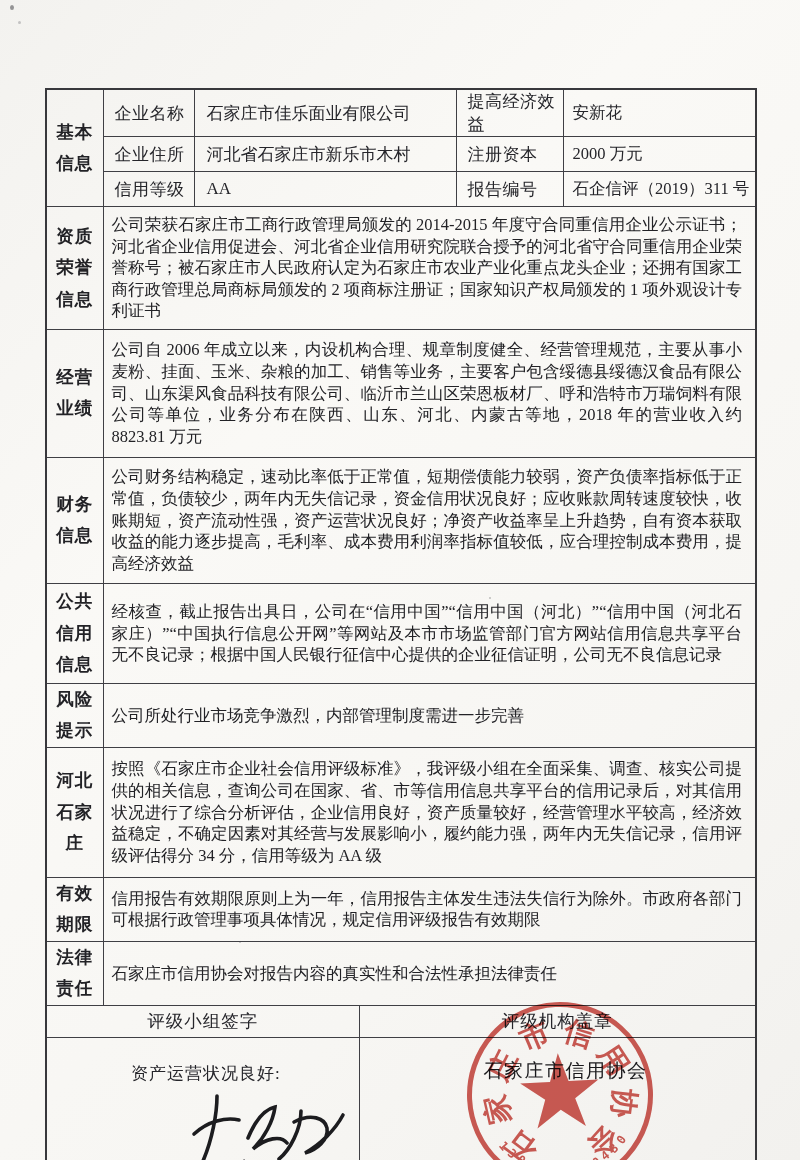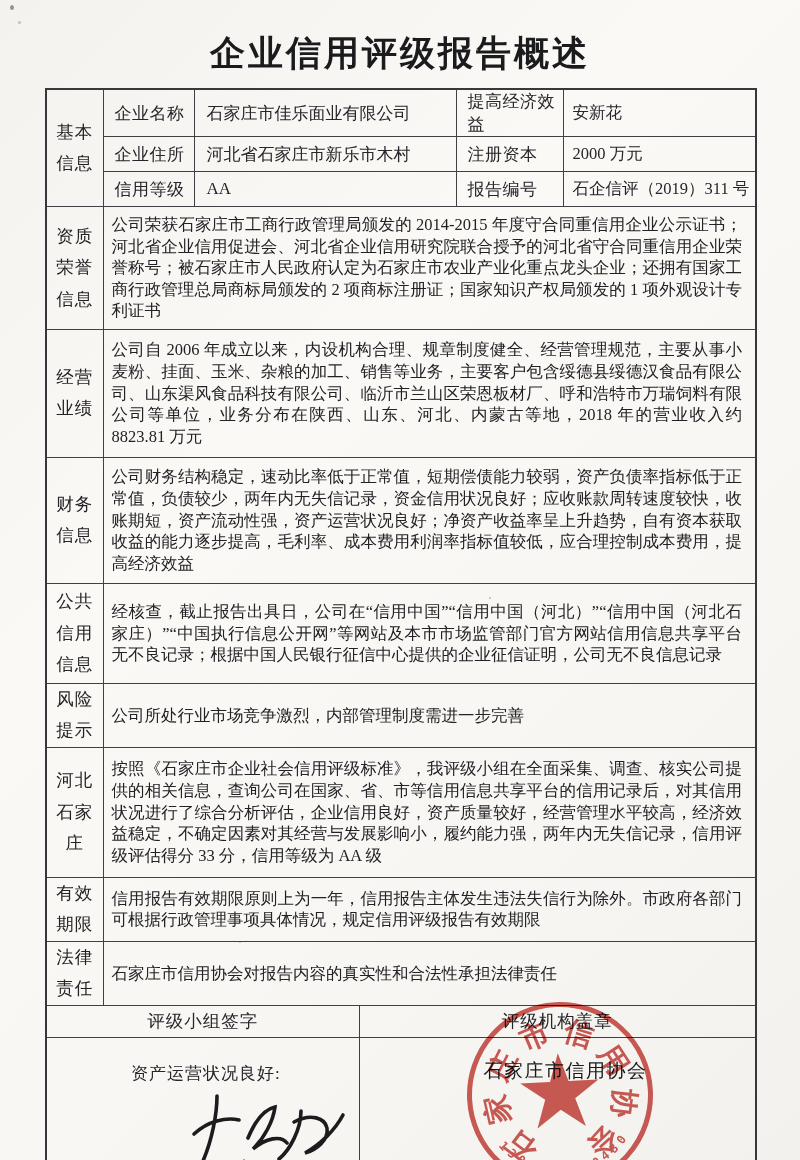--- a/index.html
+++ b/index.html
@@ -13,21 +13,21 @@
     font-size:35px;font-weight:bold;letter-spacing:3px;color:#1b1b1e;
   }
   table.report{
     position:absolute;left:45px;top:88px;width:710px;
     border-collapse:collapse;table-layout:fixed;
     border:2.2px solid #38383c;
   }
   table.report td{border:1.5px solid #3f3f44;vertical-align:middle;}
   td.seclabel{
     text-align:center;font-size:17.5px;line-height:1.8;letter-spacing:1px;
-    padding:0 9px;word-break:break-all;color:#222226;
+    padding:0 9px;word-break:break-all;color:#222226;font-weight:bold;
   }
   td.flabel{font-size:17px;padding:0 4px 0 11px;letter-spacing:.5px;margin-left:8px;}
   td.fvalue{font-size:17px;padding:0 4px 0 12px;}
   td.fvalue2{font-size:16.5px;padding:0 19px 0 9px;white-space:nowrap;}
   td.content{
     font-size:16.5px;line-height:21.6px;text-align:justify;
     padding:7px 13px 7px 8px;color:#222226;
   }
   tr.rh35{height:35px;} tr.rh117{height:117px;} tr.rh128{height:128px;}
   tr.rh126{height:126px;} tr.rh100{height:100px;} tr.rh50{height:50px;}
@@ -63,21 +63,20 @@
   .speck{position:absolute;width:3px;height:3px;border-radius:50%;background:rgba(70,70,75,.55);}
   .speck.s1{left:10px;top:5px;width:4px;height:5px;}
   .speck.s2{left:18px;top:21px;opacity:.5;}
   .speck.s3{left:489px;top:597px;width:2px;height:2px;opacity:.6;}
   .speck.s4{left:239px;top:941px;width:2px;height:2px;opacity:.55;}
 </style>
 </head>
 <body>
 
 <div class="page">
-  <h1 class="doc-title">企业信用评级报告概述</h1>
 
   <table class="report">
     <colgroup>
       <col style="width:57px">
         <col style="width:91px">
         <col style="width:165px">
       <col style="width:97px">
         <col style="width:107px">
         <col style="width:193px">
     </colgroup>
@@ -118,21 +117,21 @@
     <tr class="rh100">
       <td class="seclabel">公共信用信息</td>
       <td class="content" colspan="5">经核查，截止报告出具日，公司在“信用中国”“信用中国（河北）”“信用中国（河北石家庄）”“中国执行信息公开网”等网站及本市市场监管部门官方网站信用信息共享平台无不良记录；根据中国人民银行征信中心提供的企业征信证明，公司无不良信息记录</td>
     </tr>
     <tr class="rh50">
       <td class="seclabel">风险提示</td>
       <td class="content" colspan="5">公司所处行业市场竞争激烈，内部管理制度需进一步完善</td>
     </tr>
     <tr class="rh130">
       <td class="seclabel">河北石家庄</td>
-      <td class="content" colspan="5">按照《石家庄市企业社会信用评级标准》，我评级小组在全面采集、调查、核实公司提供的相关信息，查询公司在国家、省、市等信用信息共享平台的信用记录后，对其信用状况进行了综合分析评估，企业信用良好，资产质量较好，经营管理水平较高，经济效益稳定，不确定因素对其经营与发展影响小，履约能力强，两年内无失信记录，信用评级评估得分 33 分，信用等级为 AA 级</td>
+      <td class="content" colspan="5">按照《石家庄市企业社会信用评级标准》，我评级小组在全面采集、调查、核实公司提供的相关信息，查询公司在国家、省、市等信用信息共享平台的信用记录后，对其信用状况进行了综合分析评估，企业信用良好，资产质量较好，经营管理水平较高，经济效益稳定，不确定因素对其经营与发展影响小，履约能力强，两年内无失信记录，信用评级评估得分 34 分，信用等级为 AA 级</td>
     </tr>
     <tr class="rh58">
       <td class="seclabel">有效期限</td>
       <td class="content" colspan="5">信用报告有效期限原则上为一年，信用报告主体发生违法失信行为除外。市政府各部门可根据行政管理事项具体情况，规定信用评级报告有效期限</td>
     </tr>
     <tr class="rh40">
       <td class="seclabel">法律责任</td>
       <td class="content" colspan="5">石家庄市信用协会对报告内容的真实性和合法性承担法律责任</td>
     </tr>
 

